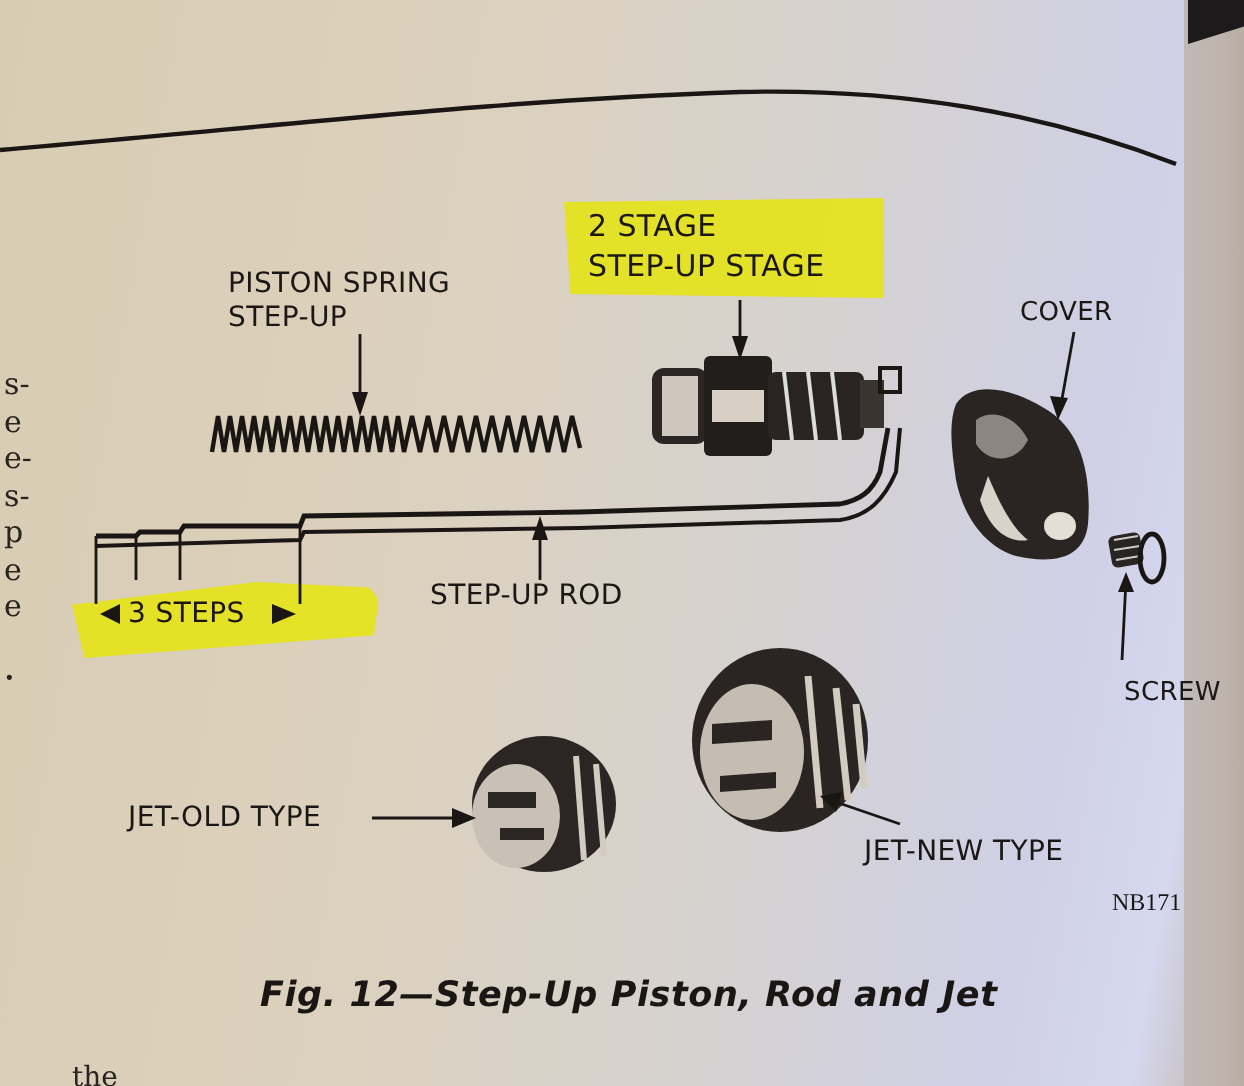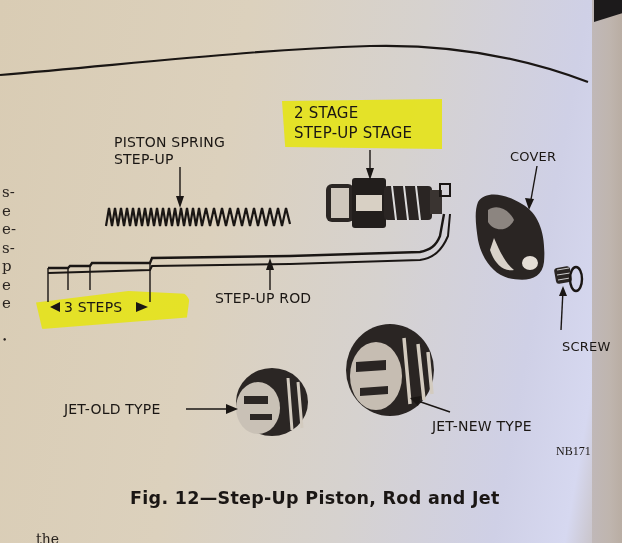--- a/index.html
+++ b/index.html
@@ -7,21 +7,21 @@
        background:linear-gradient(100deg,#d9ccb4 0%,#dcd1bd 35%,#d6d2cf 60%,#cfd0e6 82%,#d6d8f0 92%,#c9c4c9 96%,#c8bfb9 100%);
        font-family:"DejaVu Sans",sans-serif;color:#1a1614;}
   .page-edge{position:absolute;right:0;top:0;width:30px;height:543px;
        background:linear-gradient(90deg,#c0b8b8,#bfb5ae 60%,#b9ada3);}
   .corner-dark{position:absolute;right:0;top:0;width:28px;height:22px;background:#1c1a1b;
        clip-path:polygon(0 0,100% 0,100% 60%,0 100%);}
   .rule{position:absolute;left:0;top:0;width:600px;height:100px;}
   .lbl{position:absolute;font-size:14px;letter-spacing:0.2px;line-height:17px;white-space:nowrap;color:#1b1714;}
   .hl{position:absolute;background:#e5e31a;opacity:0.92;}
   .left-text{position:absolute;left:2px;top:183px;width:16px;font-family:"DejaVu Serif",serif;font-size:15px;line-height:18.5px;color:#2a2420;}
-  .caption{position:absolute;left:130px;top:488px;font-size:17.5px;font-weight:bold;color:#1a1614;letter-spacing:0.3px;}
+  .caption{position:absolute;left:130px;top:488px;font-size:17.5px;font-weight:bold;font-style:italic;color:#1a1614;letter-spacing:0.3px;}
   .nb{position:absolute;left:556px;top:444px;font-size:12px;color:#1b1714;font-family:Liberation Serif, serif;}
   .bottom-text{position:absolute;left:36px;top:531px;font-family:"DejaVu Serif",serif;font-size:14px;color:#2a2420;}
   svg.parts{position:absolute;left:0;top:0;}
 </style>
 </head>
 <body>
 
 <div class="page-edge"></div>
 <div class="corner-dark"></div>
 

